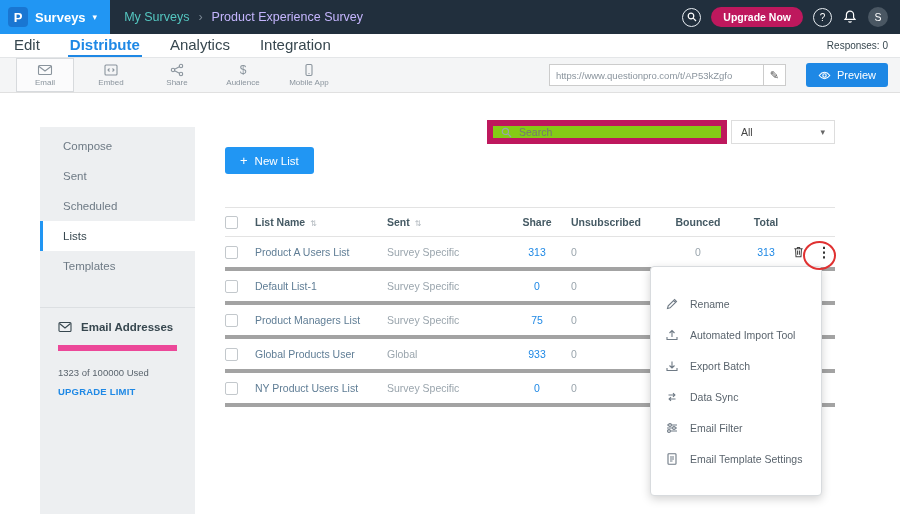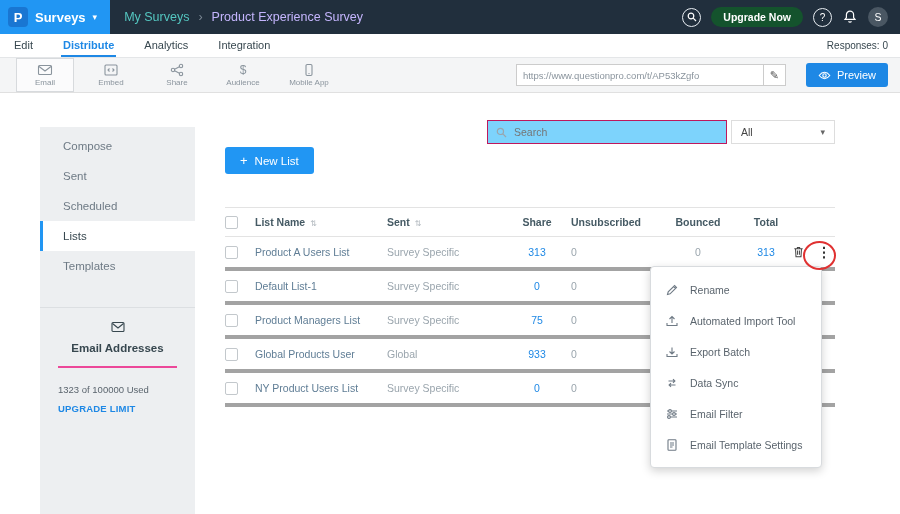--- a/index.html
+++ b/index.html
@@ -11,52 +11,52 @@
   .brand { height:34px; background:#2196f3; display:flex; align-items:center; gap:7px; padding:0 13px 0 8px; cursor:pointer; }
   .logo { width:20px; height:20px; border-radius:4px; background:#1976d2; color:#fff; font-weight:bold; font-size:13px; display:flex; align-items:center; justify-content:center; }
   .brand-label { color:#fff; font-size:13px; font-weight:bold; }
   .caret { color:#fff; font-size:9px; }
   .crumbs { display:flex; align-items:center; gap:9px; margin-left:14px; font-size:12.5px; }
   .crumb-section { color:#54c6c0; cursor:pointer; }
   .crumb-sep { color:#7d8a96; }
   .crumb-title { color:#c4b5fd; }
   .top-right { margin-left:auto; display:flex; align-items:center; gap:10px; padding-right:12px; }
   .ring { width:19px; height:19px; border:1.5px solid #e8edf2; border-radius:50%; display:flex; align-items:center; justify-content:center; color:#fff; font-size:10px; cursor:pointer; flex:0 0 auto; }
-  .upgrade { background:#14532d; color:#fff; font-size:10.5px; font-weight:bold; padding:4px 12px; border-radius:11px; cursor:pointer; white-space:nowrap; }
+  .upgrade { background:#be185d; color:#fff; font-size:10.5px; font-weight:bold; padding:4px 12px; border-radius:11px; cursor:pointer; white-space:nowrap; }
   .avatar { width:20px; height:20px; border-radius:50%; background:#4a5763; color:#fff; font-size:10.5px; display:flex; align-items:center; justify-content:center; cursor:pointer; }
 
   
   .navrow { position:absolute; top:34px; left:0; right:0; height:24px; background:#fff; border-bottom:1px solid #e4e6e8; display:flex; align-items:center; padding:0 12px; z-index:2; }
   .tabs { display:flex; gap:26px; height:100%; }
-  .tab { display:flex; align-items:center; font-size:11px; color:#37474f; border-bottom:2px solid transparent; cursor:pointer; padding:8px 2px; }
+  .tab { display:flex; align-items:center; font-size:15px; color:#37474f; border-bottom:2px solid transparent; cursor:pointer; padding:8px 2px; }
   .tab.active { color:#1e88e5; border-bottom-color:#1e88e5; font-weight:bold; }
   .responses { margin-left:auto; font-size:10px; color:#37474f; }
 
   
   .toolbar { position:absolute; top:58px; left:0; right:0; height:35px; background:#f4f5f6; border-bottom:1px solid #e0e0e0; display:flex; align-items:center; padding:0 12px 0 16px; gap:8px; z-index:2; }
   .channel { display:flex; flex-direction:column; align-items:center; justify-content:center; gap:1px; width:58px; height:34px; color:#8a949d; font-size:8px; border:1px solid transparent; cursor:pointer; }
   .channel.active { background:#fbfbfc; border-color:#d7dadd; }
   .dollar-glyph { font-size:12px; line-height:14px; color:#8a949d; }
   .url-box { margin-left:auto; display:flex; align-items:center; }
-  .url-input { width:248px; height:22px; border:1px solid #ccc; background:#fff; font-size:9.5px; color:#8a949d; padding:0 6px; font-family:inherit; outline:none; }
+  .url-input { width:215px; height:22px; border:1px solid #ccc; background:#fff; font-size:9.5px; color:#8a949d; padding:0 6px; font-family:inherit; outline:none; }
   .url-edit { width:22px; height:22px; border:1px solid #ccc; border-left:none; background:#fff; display:flex; align-items:center; justify-content:center; font-size:11px; color:#555; cursor:pointer; }
   .preview-btn { margin-left:12px; background:#1e88e5; color:#fff; font-size:11px; height:24px; display:flex; align-items:center; gap:6px; padding:0 12px; border-radius:3px; cursor:pointer; }
 
   
   .sidebar { position:absolute; left:40px; top:127px; width:155px; bottom:0; background:#edeff1; z-index:1; }
   .side-items { padding-top:4px; }
   .side-item { height:30px; display:flex; align-items:center; padding-left:20px; font-size:11.5px; color:#6e7a85; cursor:pointer; border-left:3px solid transparent; }
   .side-item.active { background:#fff; border-left-color:#2196f3; color:#37474f; }
   .email-section { margin-top:26px; border-top:1px solid #dcdfe2; padding:0 18px; }
-  .email-title { display:flex; align-items:center; gap:9px; padding:13px 0 12px; border-bottom:2px solid #ec4899; font-size:11.5px; font-weight:bold; color:#37474f;flex-direction:column; }
+  .email-title { display:flex; align-items:center; gap:9px; padding:13px 0 12px; border-bottom:6px solid #ec4899; font-size:11.5px; font-weight:bold; color:#37474f; }
   .email-usage { font-size:9.5px; color:#5a646d; margin-top:16px; }
   .email-upgrade { font-size:9.5px; font-weight:bold; color:#1e88e5; margin-top:8px; cursor:pointer; letter-spacing:.2px; }
 
   
-  .search-box { position:absolute; left:487px; top:120px; width:240px; height:24px; border:1px solid #be185d; background:#7dd3fc; display:flex; align-items:center; padding:0 8px; gap:7px; z-index:1; }
+  .search-box { position:absolute; left:487px; top:120px; width:240px; height:24px; border:6px solid #be185d; background:#84cc16; display:flex; align-items:center; padding:0 8px; gap:7px; z-index:1; }
   .search-box input { border:none; outline:none; flex:1; font-size:10.5px; color:#555; font-family:inherit; background:transparent; }
   .filter { position:absolute; left:731px; top:120px; width:104px; height:24px; border:1px solid #ddd; background:#fff; display:flex; align-items:center; padding:0 9px; font-size:10.5px; color:#444; cursor:pointer; z-index:1; }
   .caret2 { margin-left:auto; color:#666; font-size:9px; }
   .new-list { position:absolute; left:225px; top:147px; height:27px; background:#2196f3; color:#fff; display:flex; align-items:center; gap:7px; padding:0 15px; border-radius:3px; font-size:11.5px; cursor:pointer; z-index:1; }
   .plus { font-size:13px; }
 
   
   .table { position:absolute; left:225px; top:207px; width:610px; z-index:1; }
   .thead { display:flex; align-items:center; height:30px; border-top:1px solid #e3e3e3; border-bottom:1px solid #e3e3e3; font-size:10.5px; font-weight:bold; color:#455a64; }
   .trow { display:flex; align-items:center; height:34px; border-bottom:4px solid #a3a3a3; font-size:10.5px; }
@@ -72,21 +72,21 @@
   .cell-total { width:58px; text-align:center; }
   .cell-actions { width:40px; display:flex; align-items:center; justify-content:flex-end; gap:8px; }
   .num-blue { color:#1e88e5; }
   .num-gray { color:#9aa5ad; }
   .sort { font-size:8px; color:#b0b7bd; margin-left:5px; font-weight:normal; }
   .trash { cursor:pointer; display:flex; }
   .kebab { font-size:14px; font-weight:bold; color:#333; cursor:pointer; line-height:1; padding:0 4px; }
 
   
   .annotation { position:absolute; left:803px; top:241px; width:33px; height:29px; border:2.5px solid #e03131; border-radius:50%; z-index:9; pointer-events:none; }
-  .menu { position:absolute; left:650px; top:266px; width:172px; background:#fff; border:1px solid #d8dbde; border-radius:4px; box-shadow:0 3px 10px rgba(0,0,0,.18); padding:7px 0; z-index:8; }
+  .menu { position:absolute; left:650px; top:266px; width:172px; background:#fff; border:1px solid #d8dbde; border-radius:4px; box-shadow:0 3px 10px rgba(0,0,0,.18); padding:21px 0; z-index:8; }
   .menu-item { display:flex; align-items:center; gap:11px; height:31px; padding:0 14px; font-size:10.5px; color:#5a646d; cursor:pointer; }
   svg { display:block; }
 </style>
 </head>
 <body>
 
 <div class="page">
 
   <div class="topbar">
     <div class="brand">

